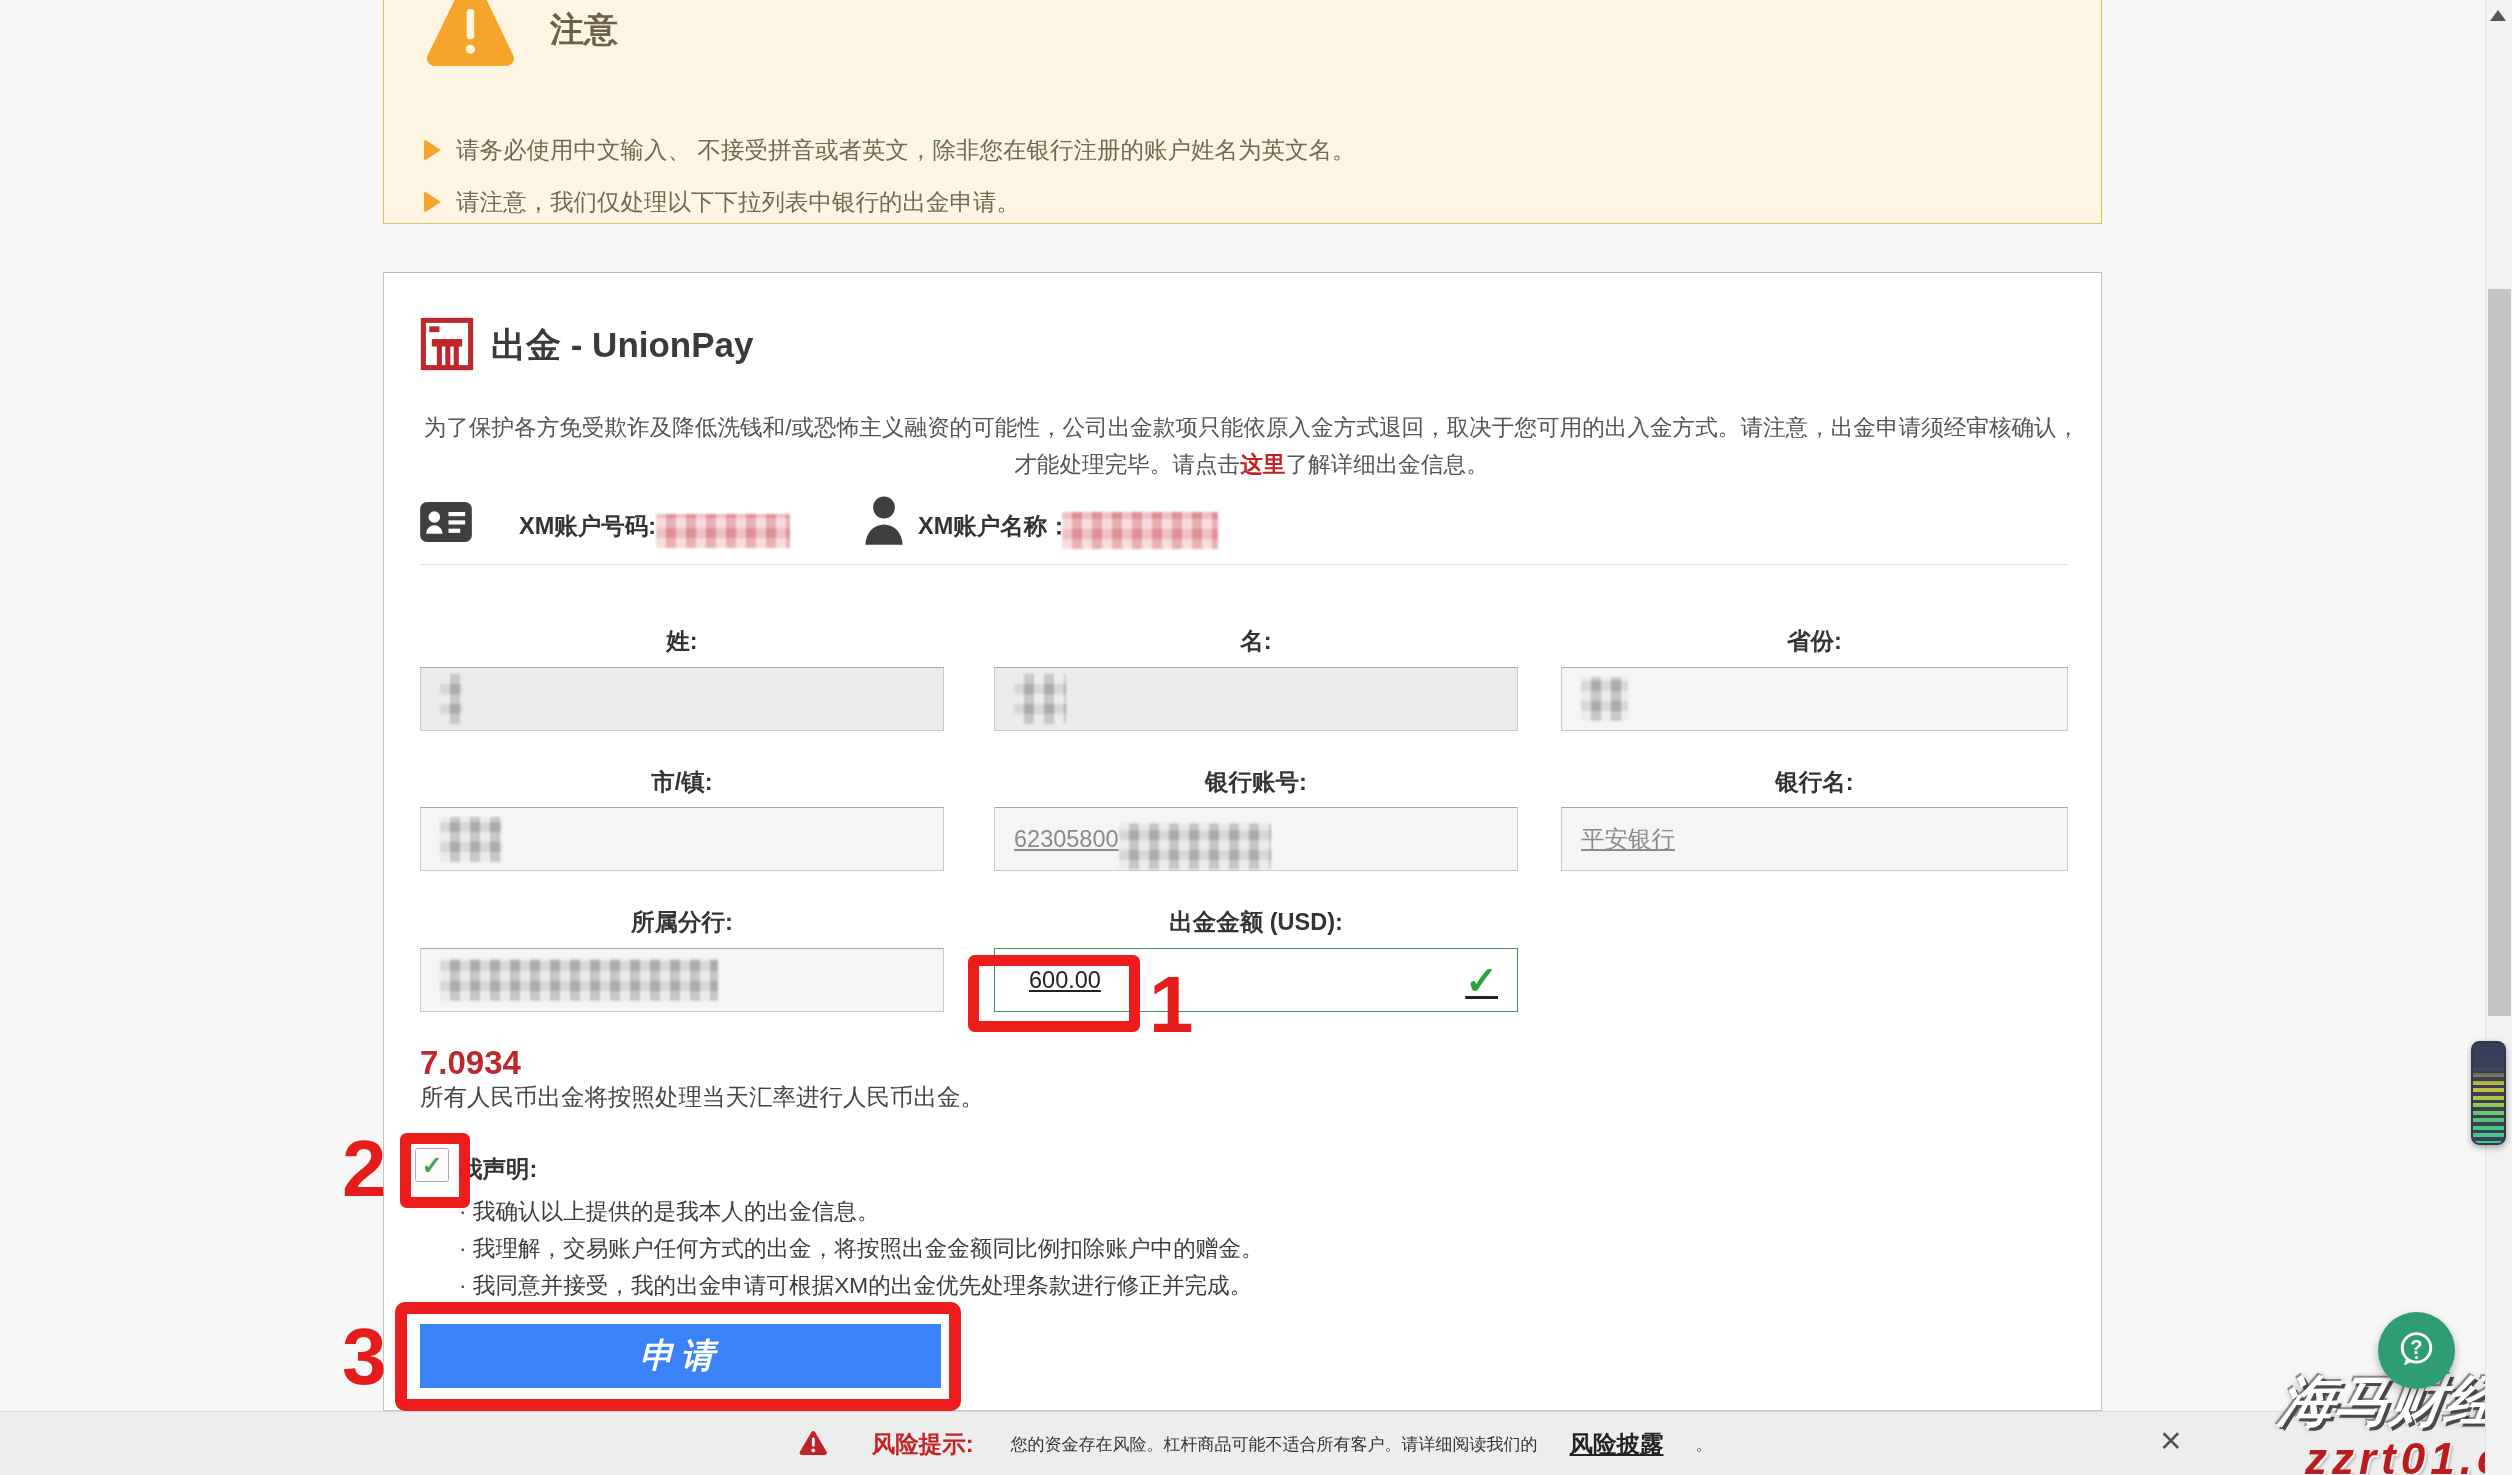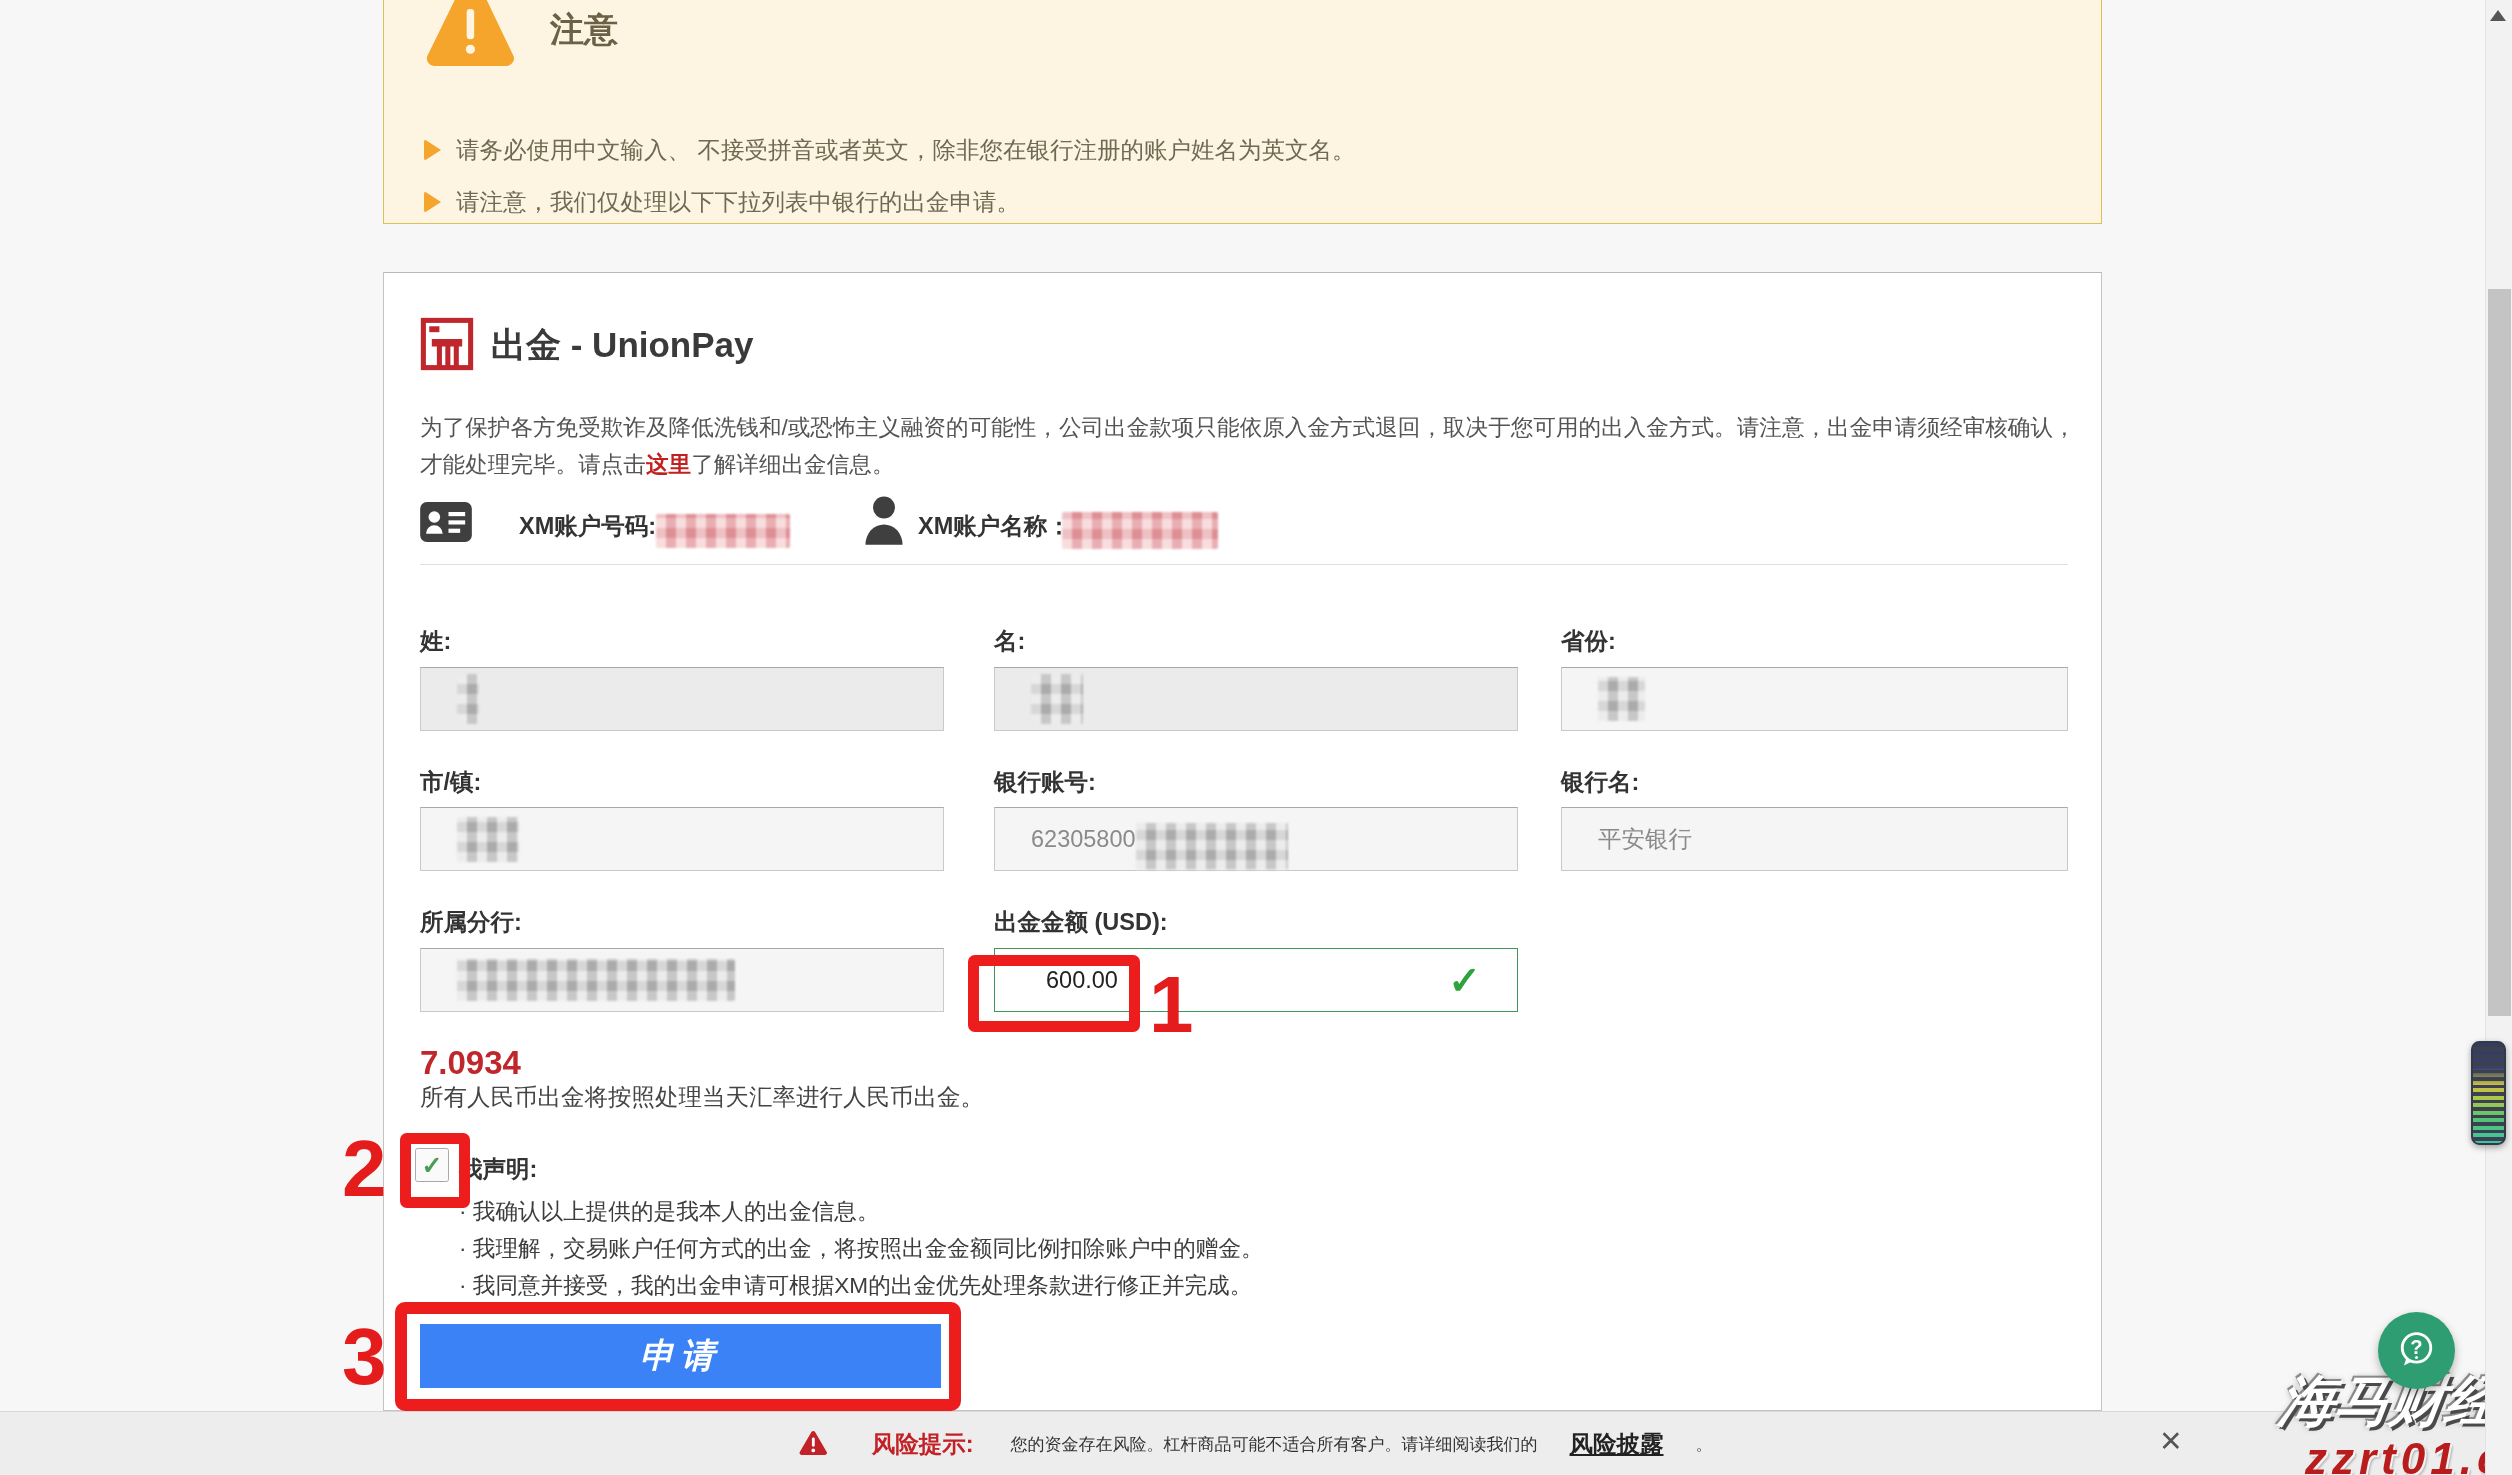--- a/index.html
+++ b/index.html
@@ -1,17 +1,17 @@
 <!DOCTYPE html>
 <html style="font-size:13.4px"><head>
 <meta charset="utf-8">
 <style>
   html,body{margin:0;padding:0;overflow:hidden;}
   .page{position:relative;width:2512px;height:1475px;background:#f7f7f7;
-        font-family:"Liberation Sans",sans-serif;overflow:hidden;}
+        font-family:"Liberation Sans",sans-serif;overflow:hidden;text-align:center;}
 
   
   .notice{position:absolute;left:383px;top:-39px;width:1719px;height:263px;
           background:#fdf5e1;border:1.7px solid #dcc05a;box-sizing:border-box;}
   .notice-title{position:absolute;left:166px;top:45px;font-size:34px;font-weight:bold;color:#6b6147;}
   .warn-tri{position:absolute;left:40px;top:32px;}
   .n-bullets{position:absolute;left:40px;top:132px;margin-top:40px;}
   .n-row{display:flex;align-items:center;margin-bottom:20px;}
   .n-arrow{width:0;height:0;border-left:17px solid #f5a42c;border-top:11px solid transparent;
            border-bottom:11px solid transparent;border-radius:3.4px;margin-right:15px;flex:0 0 auto;}
@@ -37,21 +37,21 @@
   .px-g{background-color:#cfcfcf;
         background-image:repeating-linear-gradient(90deg,rgba(255,255,255,.4) 0 10px,rgba(90,90,90,.18) 10px 20px),
                          repeating-linear-gradient(0deg,rgba(255,255,255,.35) 0 10px,rgba(90,90,90,.15) 10px 20px);}
   .red1{position:absolute;left:236px;top:22px;width:134px;height:34px;}
   .red2{position:absolute;left:642px;top:20px;width:156px;height:37px;}
   .hr{position:absolute;left:36px;top:291px;width:1648px;height:0;border-top:0.8px solid #e0e0e0;}
 
   .f-label{position:absolute;font-size:23.5px;font-weight:bold;color:#333;}
   .inp{position:absolute;height:64px;box-sizing:border-box;background:#f5f5f5;
        border:0.8px solid #c9c9c9;border-top-color:#a9a9a9;display:flex;align-items:center;
-       padding:0 36px;font-size:23.5px;color:#8a8a8a;}
+       padding:0 19px;font-size:23.5px;color:#8a8a8a;text-decoration:underline;}
   .inp.dark{background:#ebebeb;}
   .c1{left:36px;width:524px;} .c2{left:610px;width:524px;} .c3{left:1177px;width:507px;}
   .lr1{top:352px;} .lr2{top:493px;} .lr3{top:633px;}
   .ir1{top:394px;} .ir2{top:534px;} .ir3{top:675px;}
   .amount{background:#fff;border:1.7px solid #41955c;color:#222;}
   .amount .val{margin-left:15px;}
   .check{margin-left:auto;color:#2ca33c;font-size:39px;font-weight:bold;}
 
   .rate{position:absolute;left:36px;top:771px;font-size:33px;font-weight:bold;color:#c0272d;}
   .rate-note{position:absolute;left:36px;top:808px;font-size:23.5px;color:#444;}

